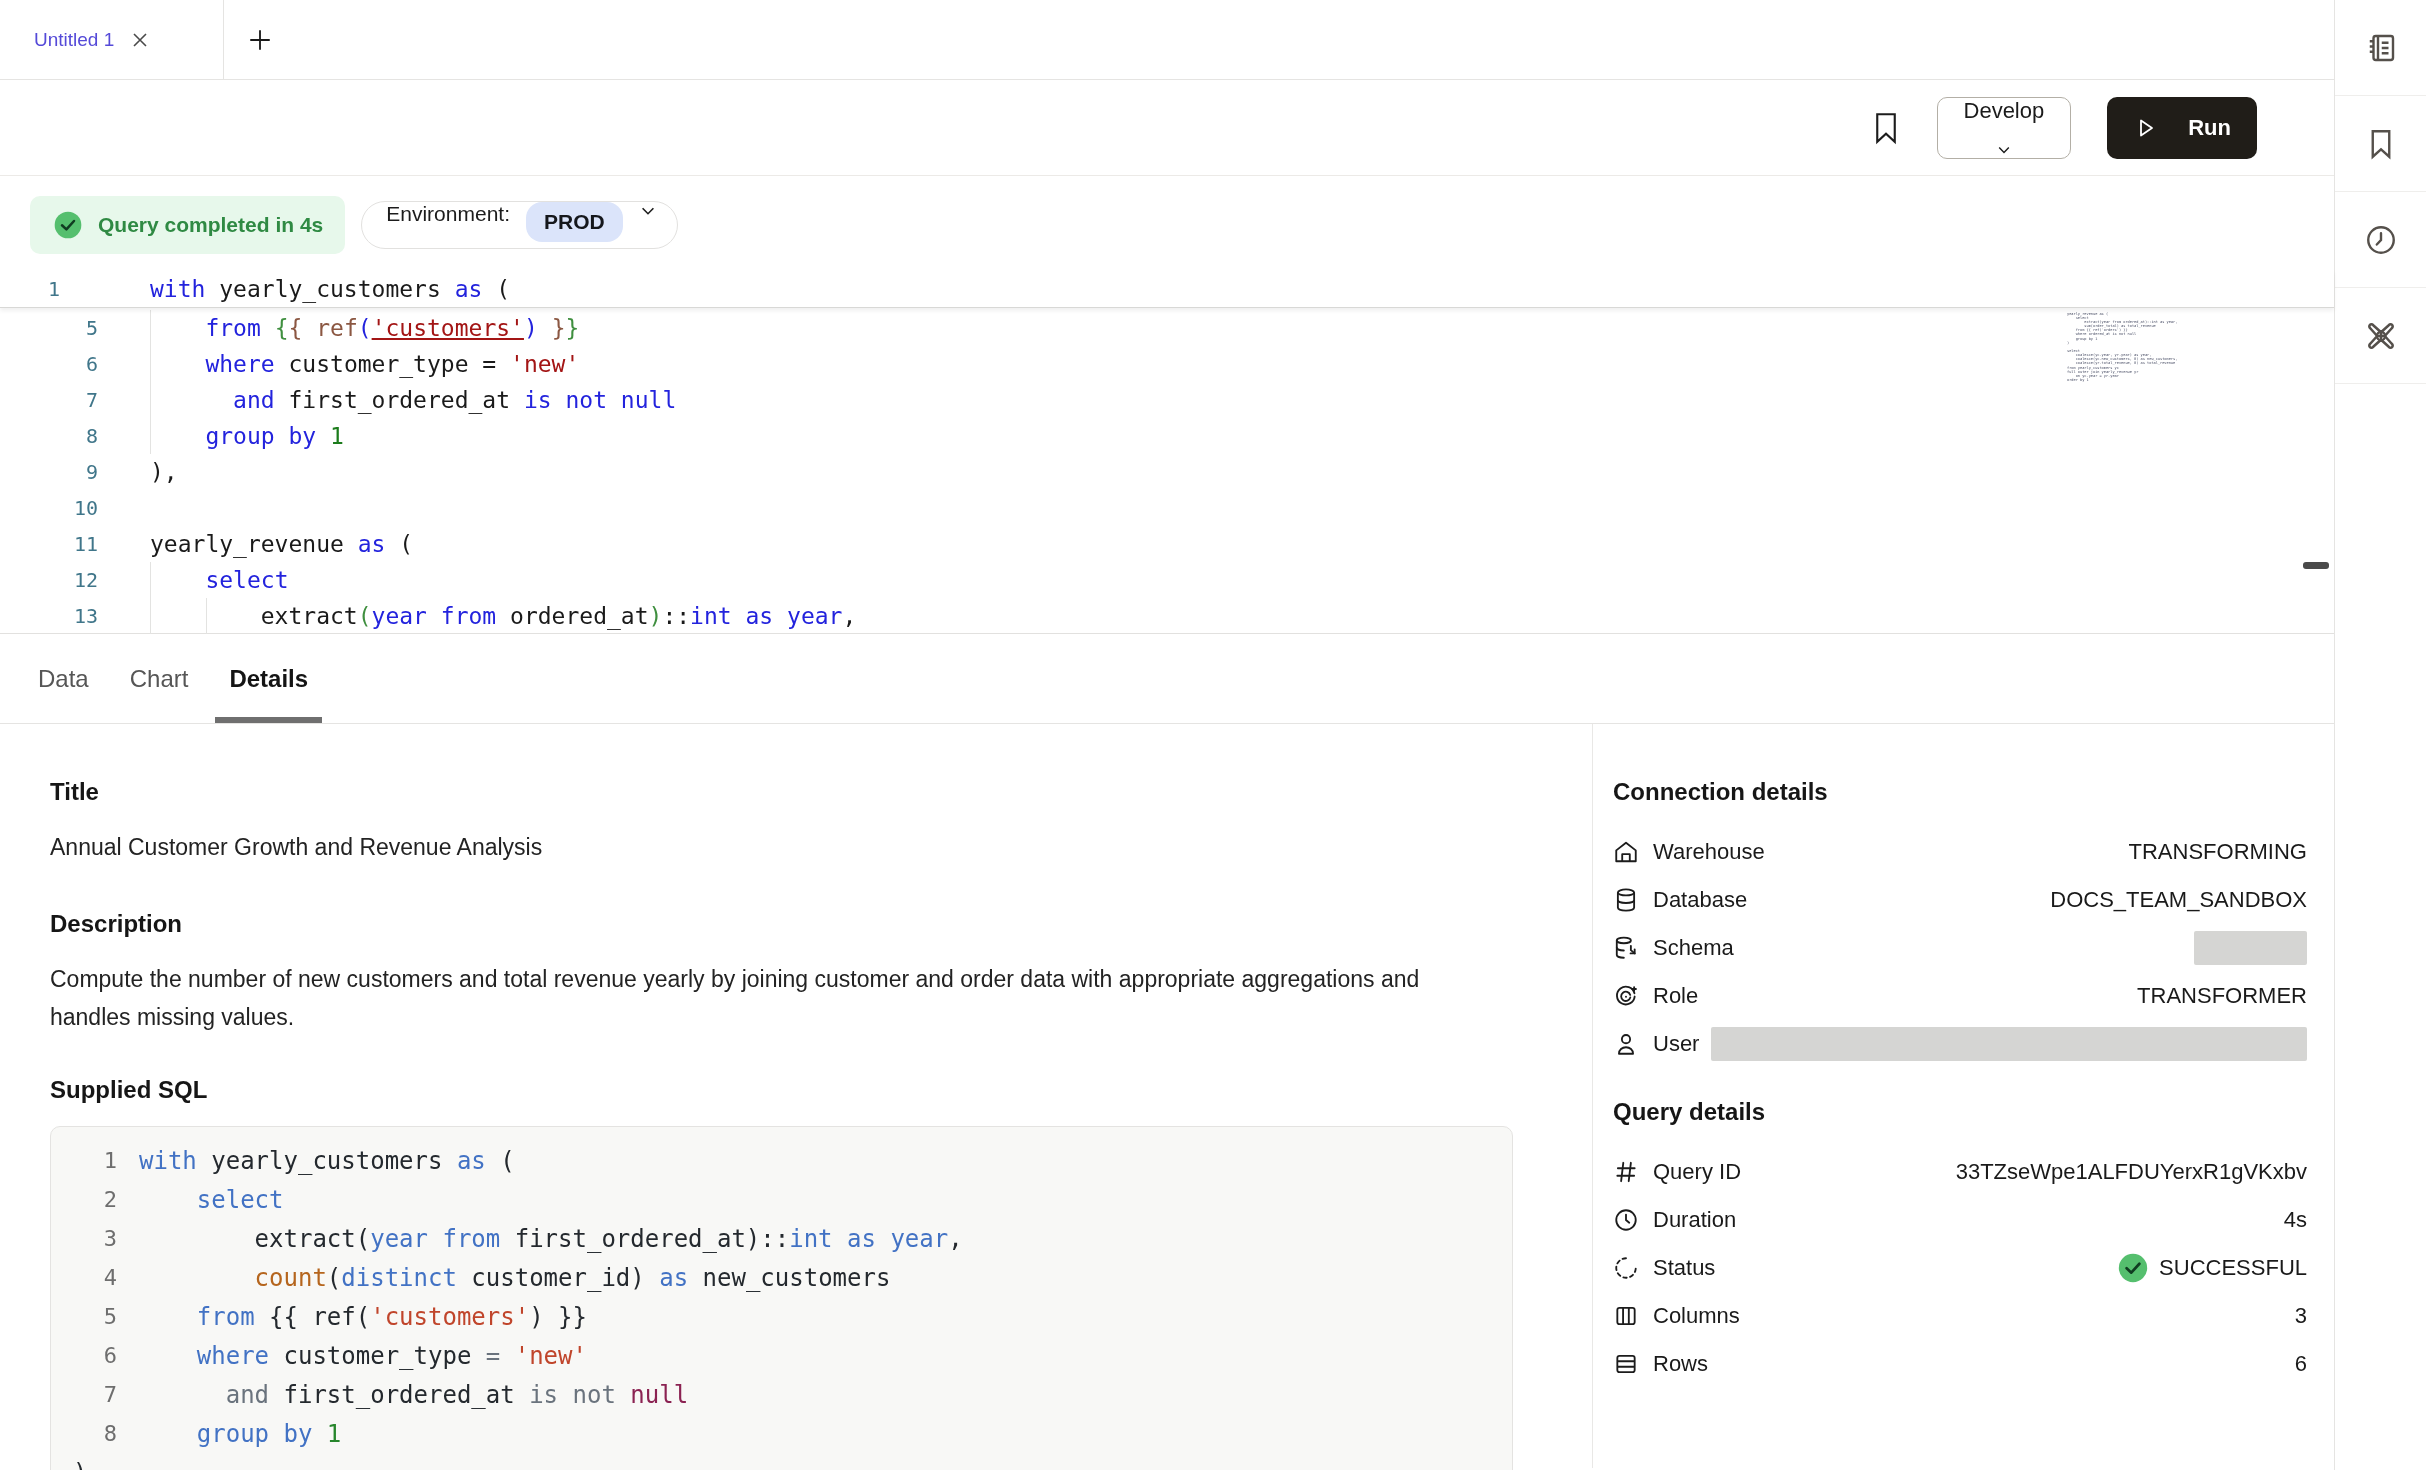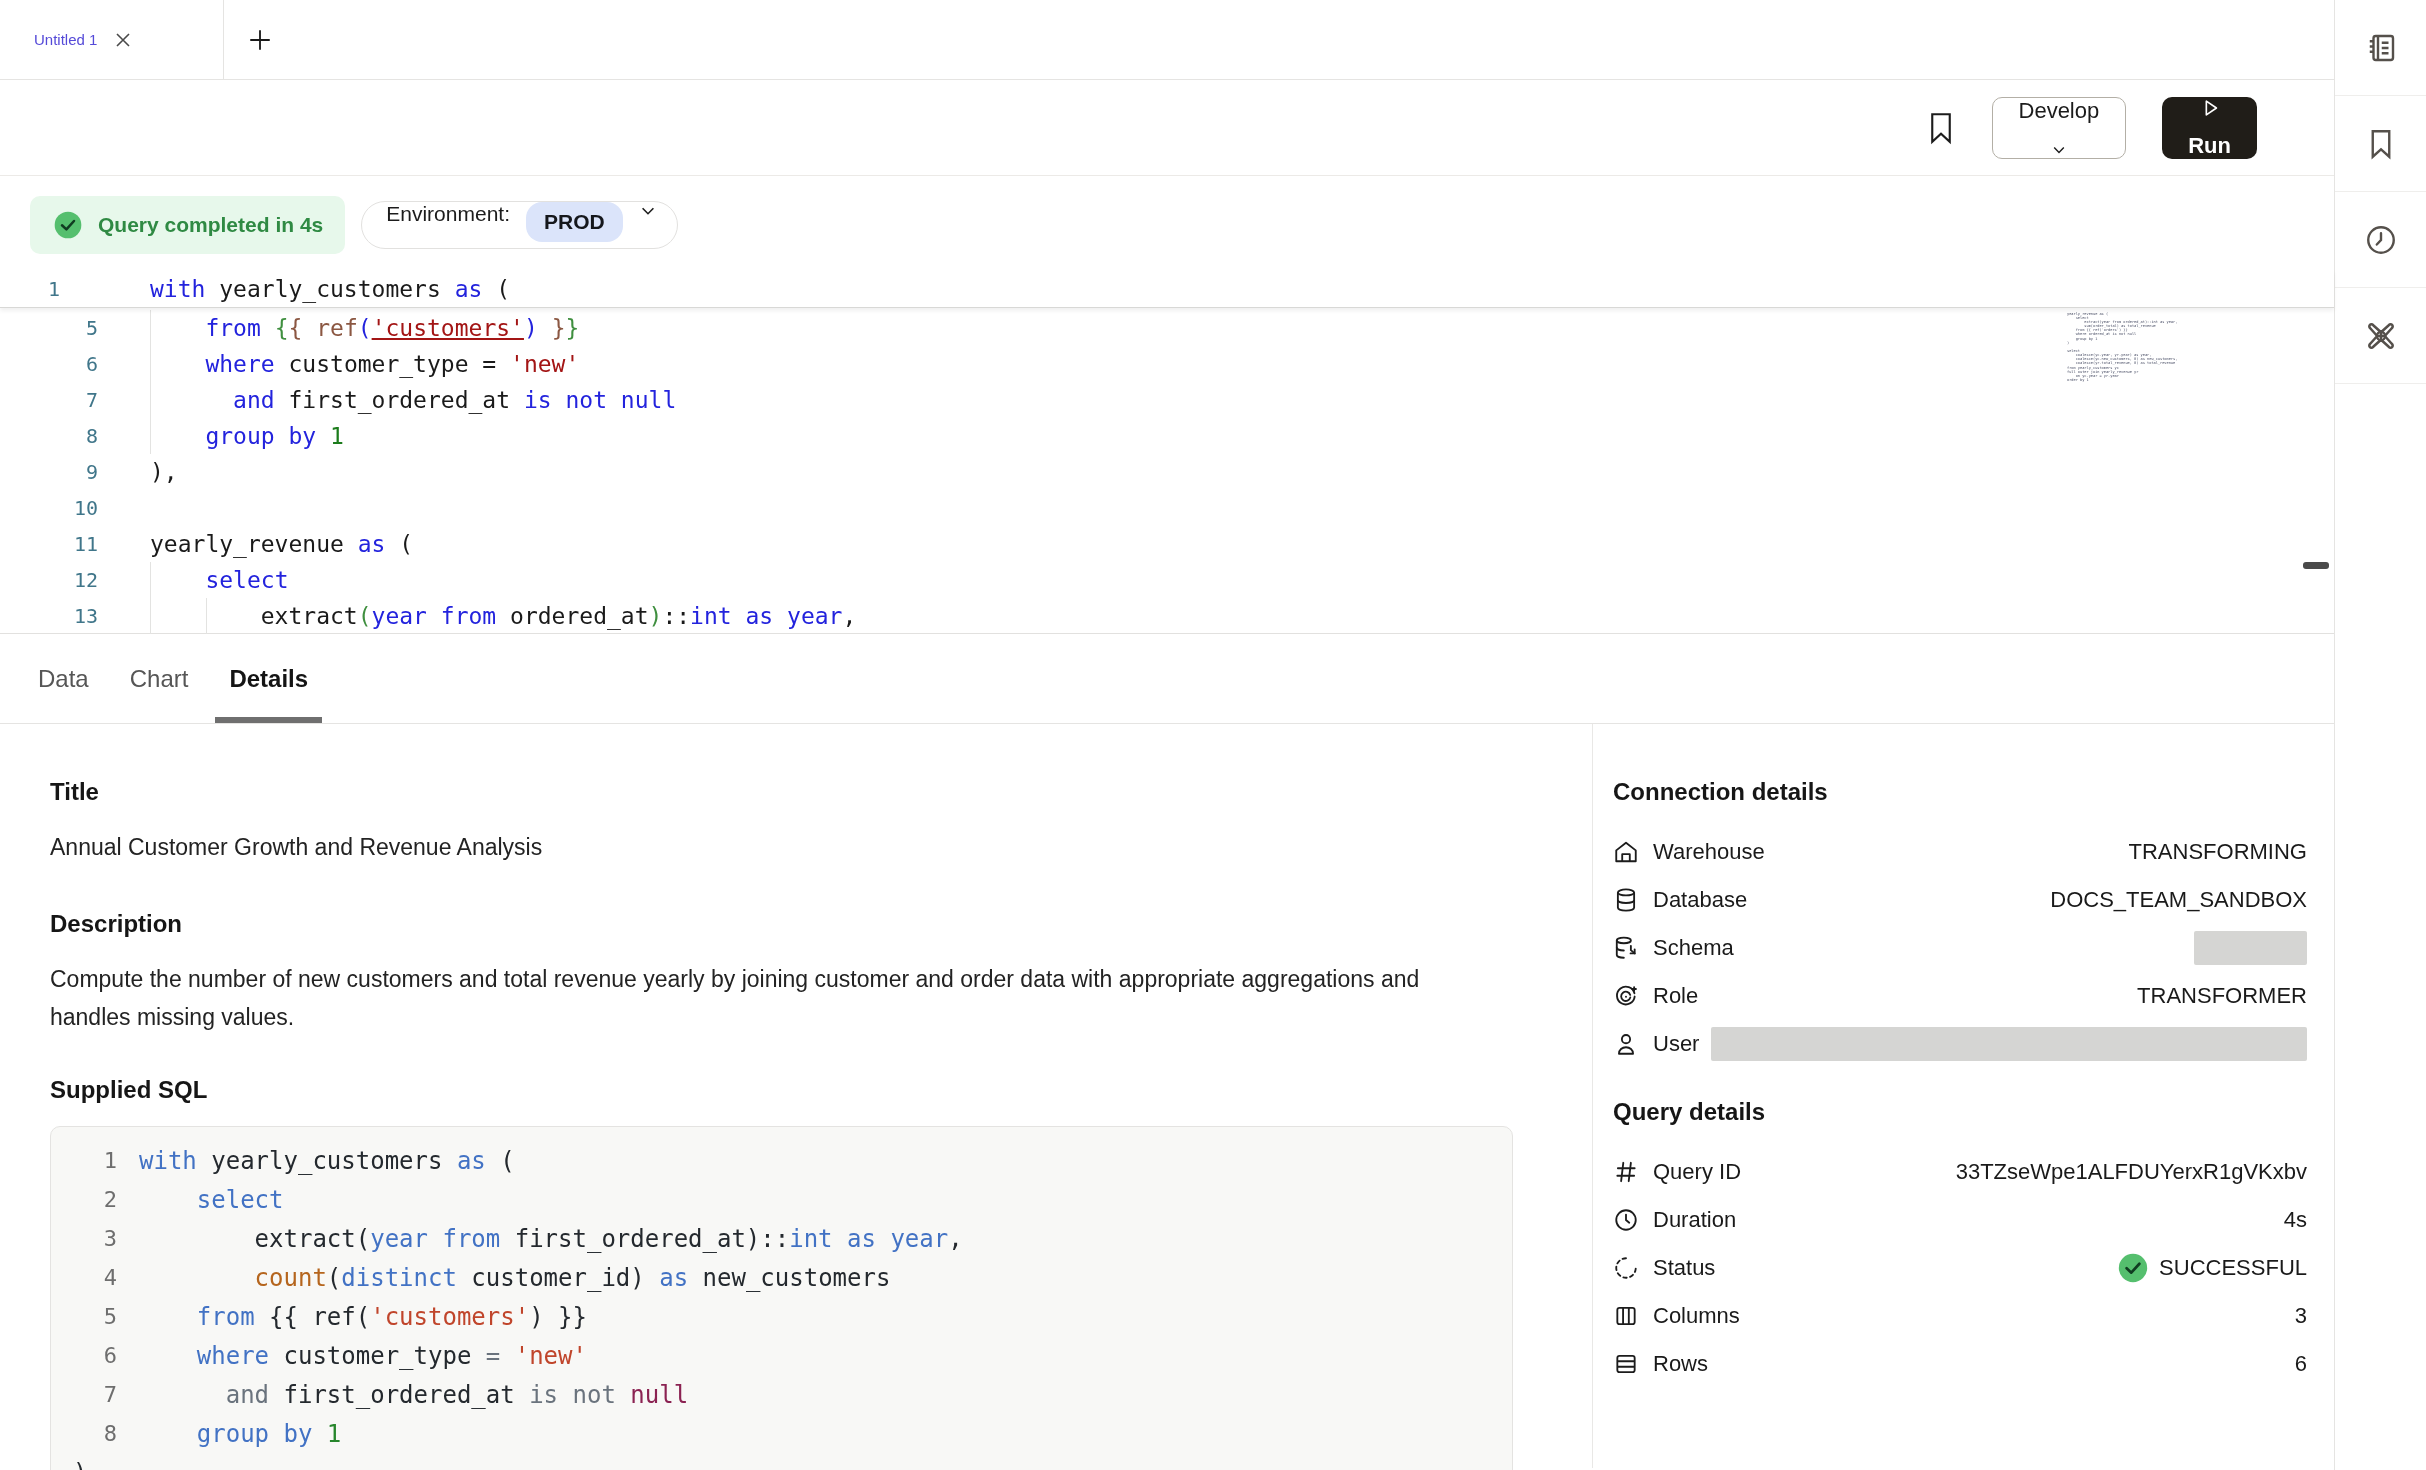--- a/index.html
+++ b/index.html
@@ -15,31 +15,31 @@
   #right-rail { position:absolute; right:0; top:0; width:92px; height:1470px;
     border-left:1px solid #e5e4e2; background:#fff; }
   .rail-cell { height:96px; display:flex; align-items:center; justify-content:center;
     border-bottom:1px solid #efeeec; cursor:pointer; }
   .rail-cell svg { stroke:#55504b; }
 
   
   #tabbar { height:80px; border-bottom:1px solid #e5e4e2; display:flex; align-items:stretch; }
   .edit-tab { width:224px; border-right:1px solid #e5e4e2; display:flex; align-items:center;
     padding-left:34px; gap:16px; cursor:pointer; }
-  .edit-tab .tab-label { color:#554ad8; font-size:15px; }
+  .edit-tab .tab-label { color:#554ad8; font-size:19px; }
   .tab-close { display:flex; align-items:center; }
   .new-tab-btn { width:72px; display:flex; align-items:center; justify-content:center; cursor:pointer; }
 
   
   #toolbar { height:96px; border-bottom:1px solid #eceae7; display:flex; align-items:center;
     justify-content:flex-end; padding-right:77px; gap:36px; }
   .btn-develop { height:62px; padding:0 26px; border:1px solid #b3afa6; border-radius:10px;
     background:#fff; display:flex; align-items:center; gap:18px; font-size:22px; color:#1b1b1b; cursor:pointer;flex-direction:column; }
   .btn-run { height:62px; padding:0 26px; border:none; border-radius:10px; background:#201d18;
-    color:#fff; display:flex; align-items:center; gap:14px; font-size:22px; font-weight:700; cursor:pointer;flex-direction:column; }
+    color:#fff; display:flex; align-items:center; gap:31px; font-size:22px; font-weight:700; cursor:pointer; }
 
   
   #status-row { margin:20px 0 0 30px; display:flex; align-items:center; gap:16px; }
   .status-badge { height:58px; background:#e7f8eb; border-radius:10px; display:flex; align-items:center;
     gap:14px; padding:0 22px; }
   .status-badge .txt { color:#2f8a43; font-size:21px; font-weight:700; }
   .env-pill { height:48px; border:1px solid #e2e1df; border-radius:30px; background:#fff;
     display:flex; gap:16px; padding:0 20px 0 24px; cursor:pointer; }
   .env-pill .lbl { font-size:21px; color:#1c1c1c; }
   .env-chip { background:#dbe4fa; color:#15171c; border-radius:16px; height:40px;

